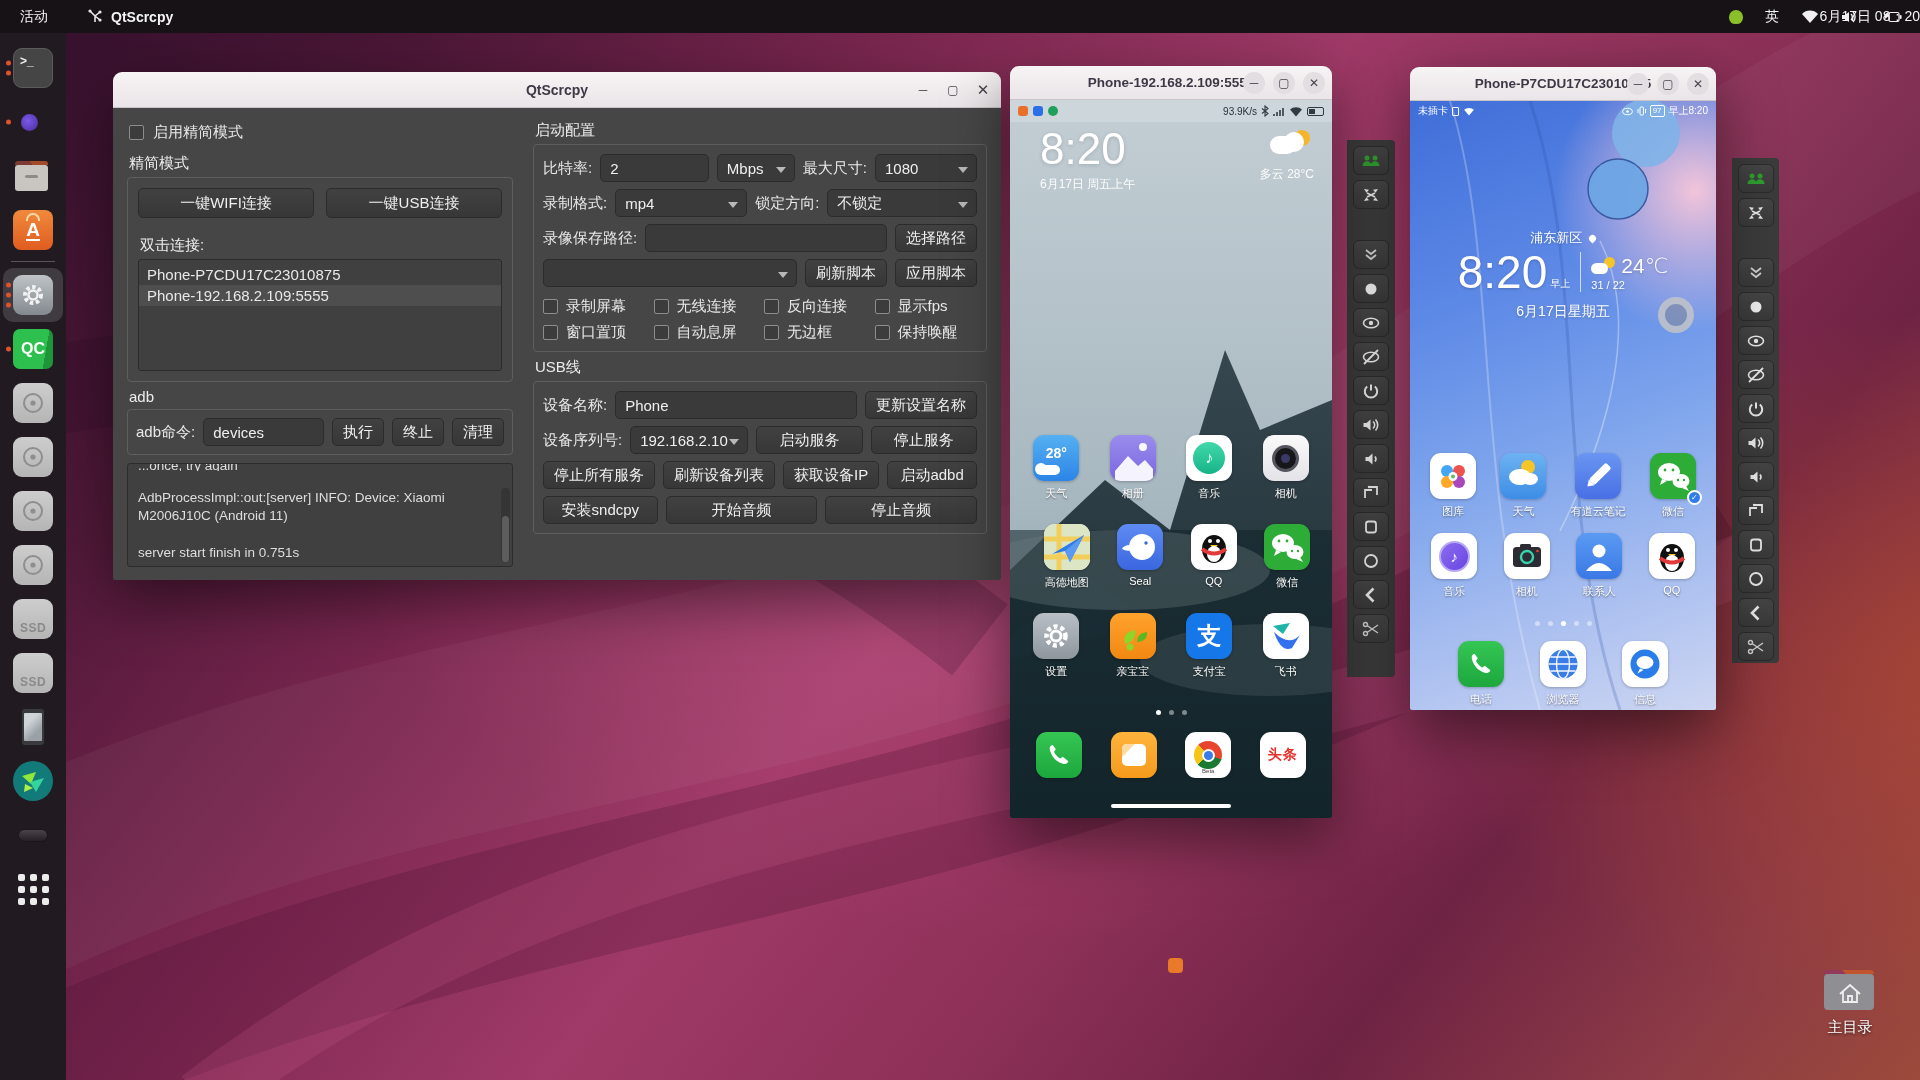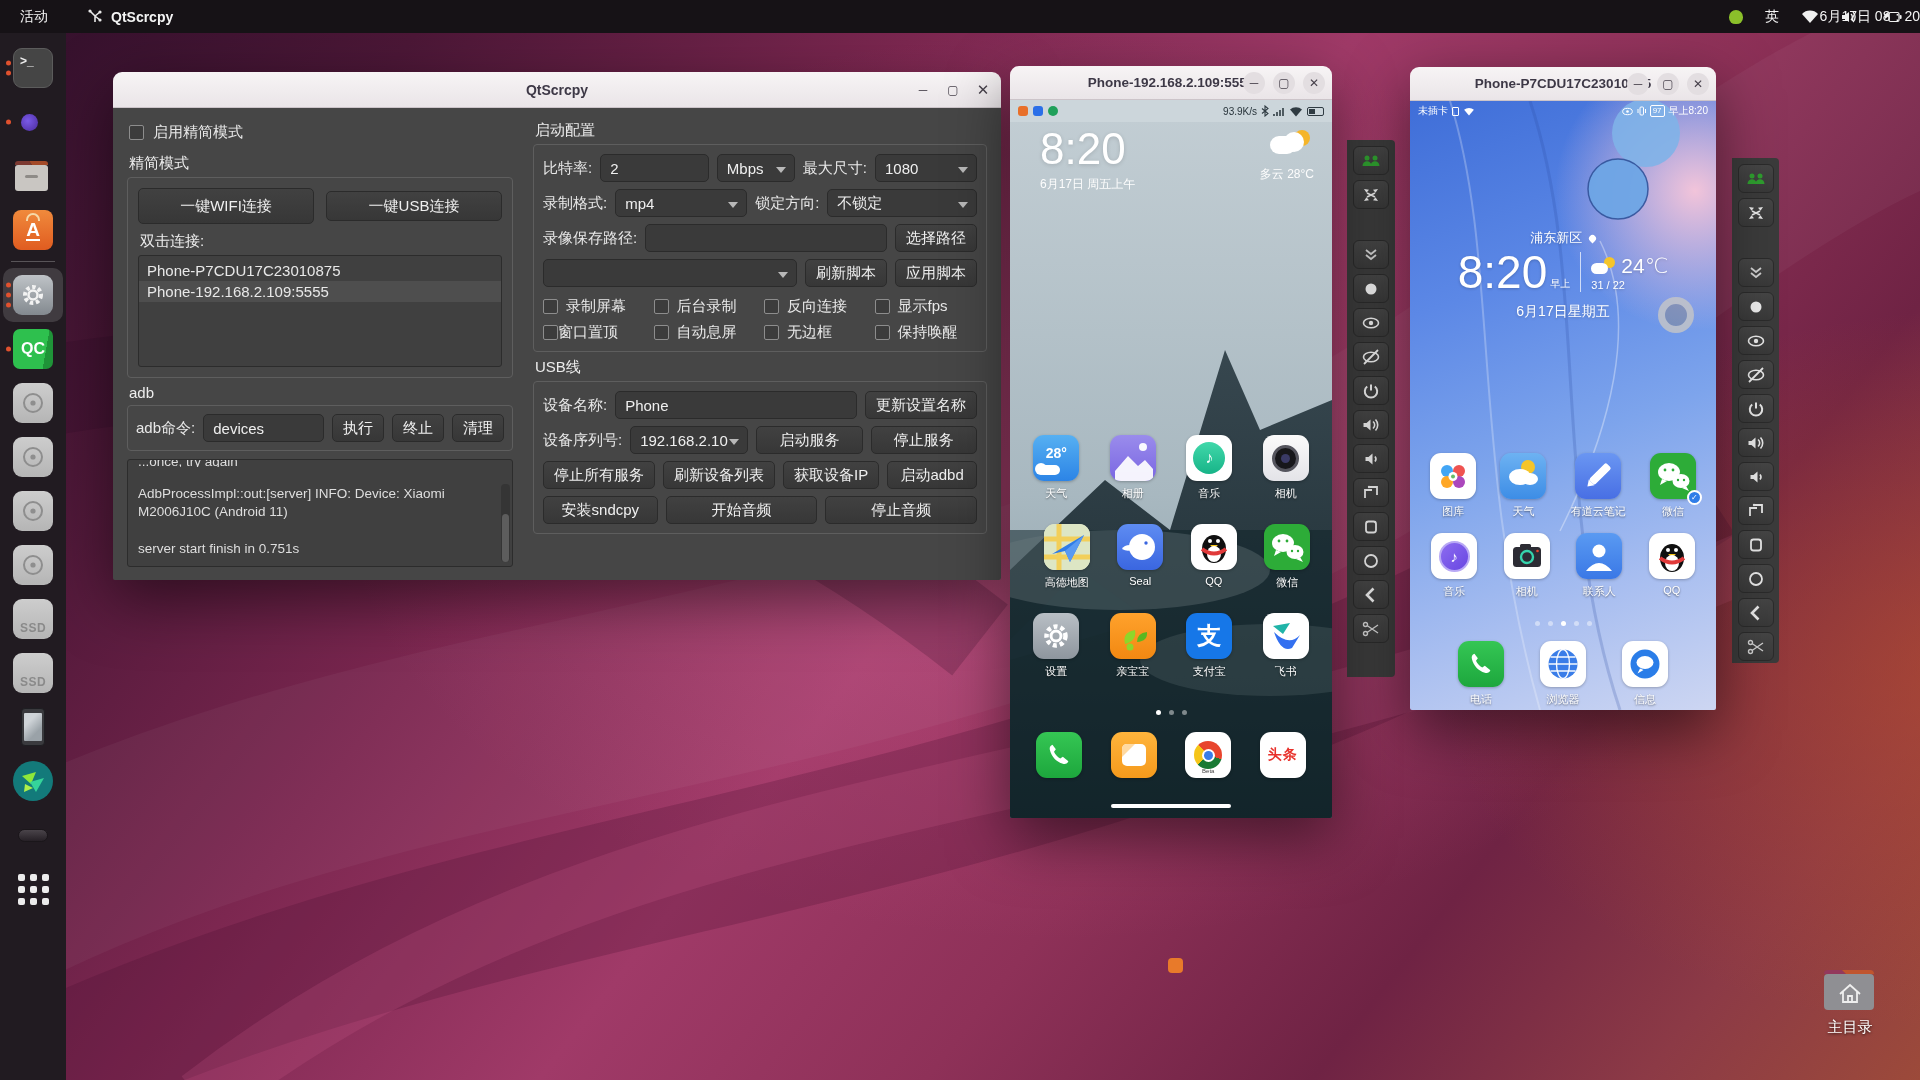--- a/index.html
+++ b/index.html
@@ -286,24 +286,24 @@
   <div class="qt-body" style="display:flex;gap:20px;">
 
     <div style="width:386px;display:flex;flex-direction:column;">
       <div class="qrow" style="margin:2px 0 6px 2px;gap:9px">
         <span class="qcheck"></span>
         <span>启用精简模式</span>
       </div>
       <div class="glabel">精简模式</div>
       <div class="gbox" style="flex:0 0 auto;">
         <div class="qrow" style="gap:12px">
-          <div class="qbtn" style="flex:1;height:36px">一键WIFI连接</div>
+          <div class="qbtn" style="flex:1;height:30px">一键WIFI连接</div>
           <div class="qbtn" style="flex:1;height:30px">一键USB连接</div>
         </div>
-        <div class="glabel" style="margin-top:8px">双击连接:</div>
+        <div class="glabel" style="margin-top:18px">双击连接:</div>
         <div class="qlist" id="device-list" style="height:112px;padding:4px 0;font-size:15px">
             <div style="padding: 2px 8px;">Phone-P7CDU17C23010875</div>
             <div style="padding: 2px 8px; background: rgb(78, 78, 78);">Phone-192.168.2.109:5555</div>
           </div>
       </div>
       <div class="glabel" style="">adb</div>
       <div class="gbox" style="padding:8px">
         <div class="qrow">
           <span style="white-space:nowrap">adb命令:</span>
           <div class="qinput" style="flex:1">devices</div>
@@ -350,33 +350,33 @@
           <div class="qbtn">刷新脚本</div>
           <div class="qbtn">应用脚本</div>
         </div>
         <div class="qrow" id="cb-row1" style="margin-top:3px">
             <span style="flex: 1 1 0%; display: flex; align-items: center; gap: 8px;">
               <span class="qcheck"></span>
               <span>录制屏幕</span>
             </span>
             <span style="flex: 1 1 0%; display: flex; align-items: center; gap: 8px;">
               <span class="qcheck"></span>
-              <span>后台录制</span>
+              <span>无线连接</span>
             </span>
             <span style="flex: 1 1 0%; display: flex; align-items: center; gap: 8px;">
               <span class="qcheck"></span>
               <span>反向连接</span>
             </span>
             <span style="flex: 1 1 0%; display: flex; align-items: center; gap: 8px;">
               <span class="qcheck"></span>
               <span>显示fps</span>
             </span>
           </div>
         <div class="qrow" id="cb-row2">
-            <span style="flex: 1 1 0%; display: flex; align-items: center; ">
+            <span style="flex: 1 1 0%; display: flex; align-items: center; gap: 8px;">
               <span class="qcheck"></span>
               <span>窗口置顶</span>
             </span>
             <span style="flex: 1 1 0%; display: flex; align-items: center; gap: 8px;">
               <span class="qcheck"></span>
               <span>自动息屏</span>
             </span>
             <span style="flex: 1 1 0%; display: flex; align-items: center; gap: 8px;">
               <span class="qcheck"></span>
               <span>无边框</span>

